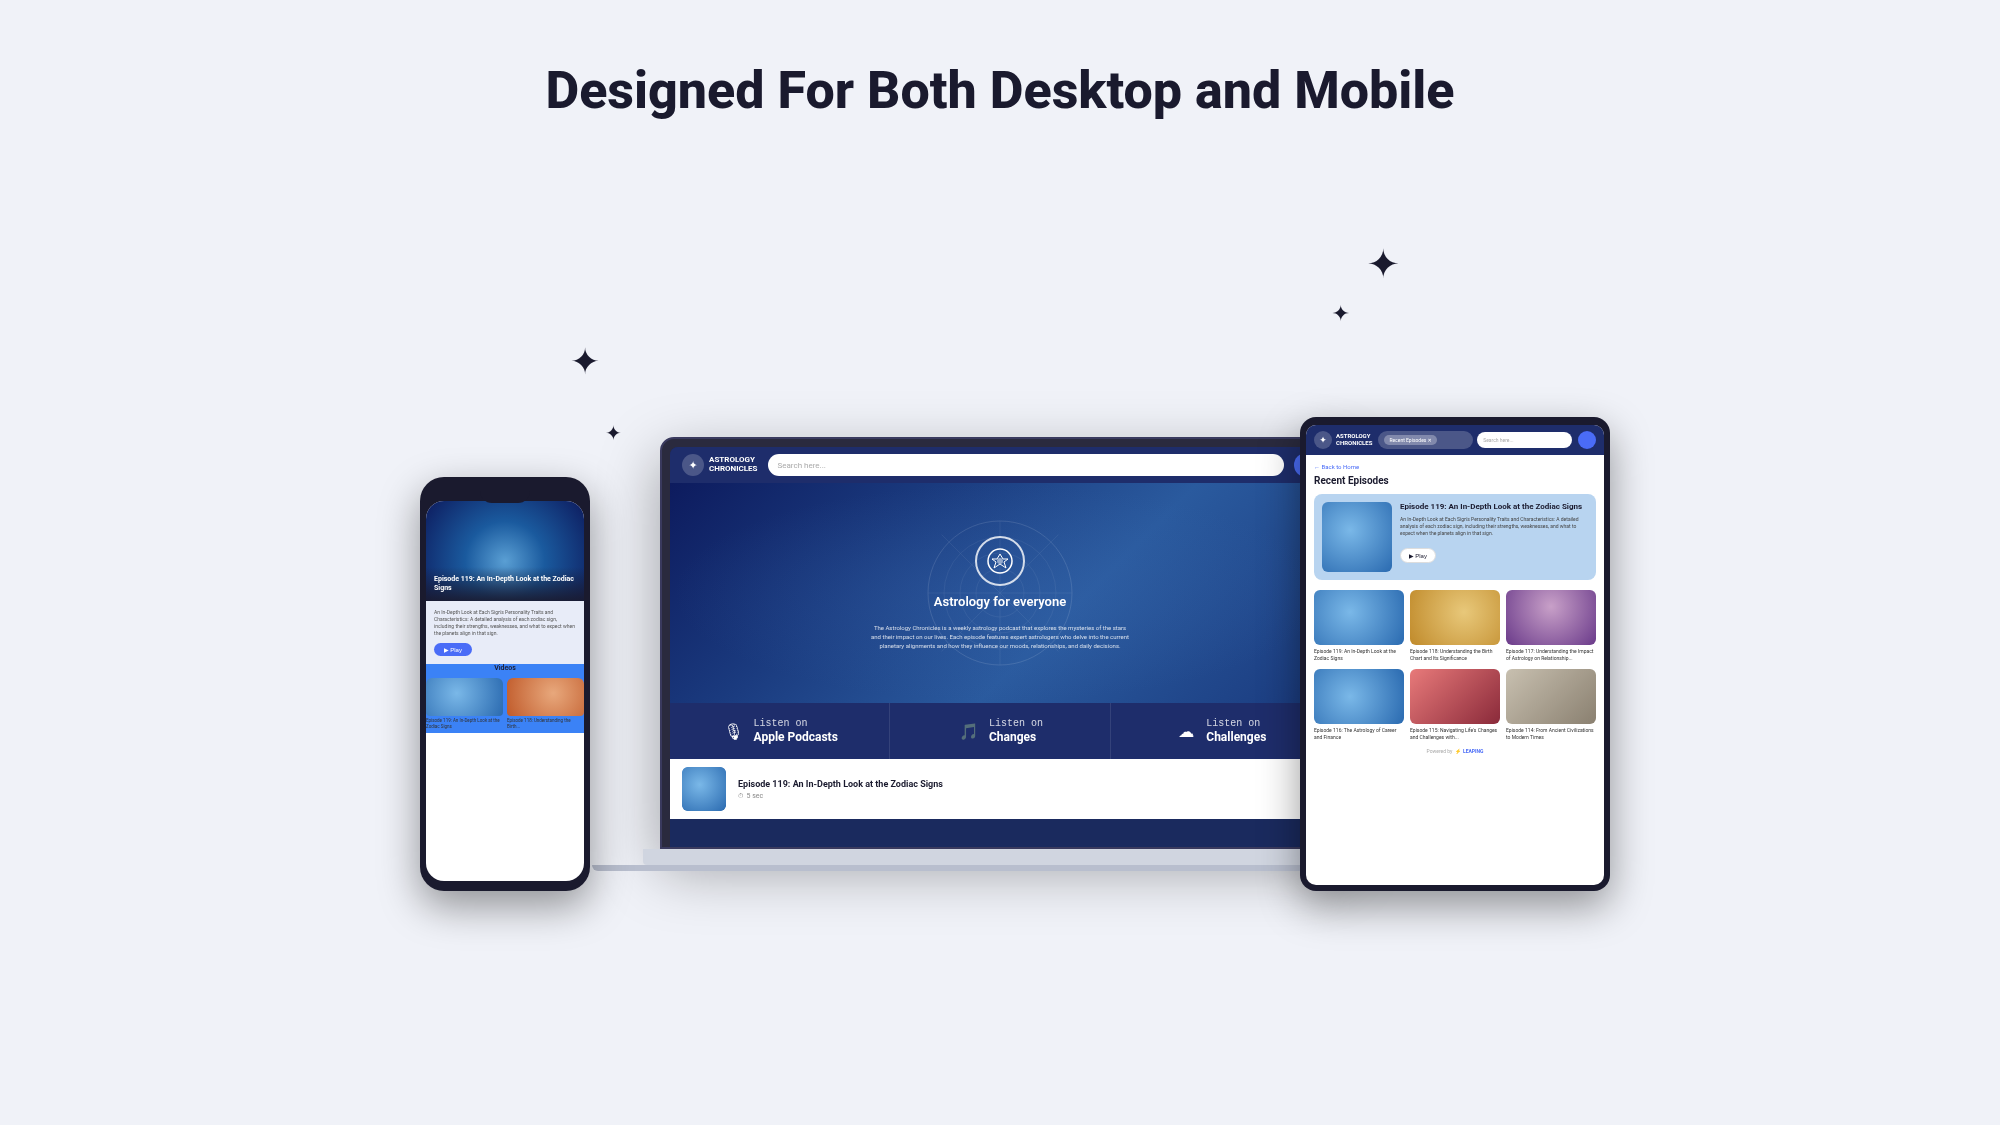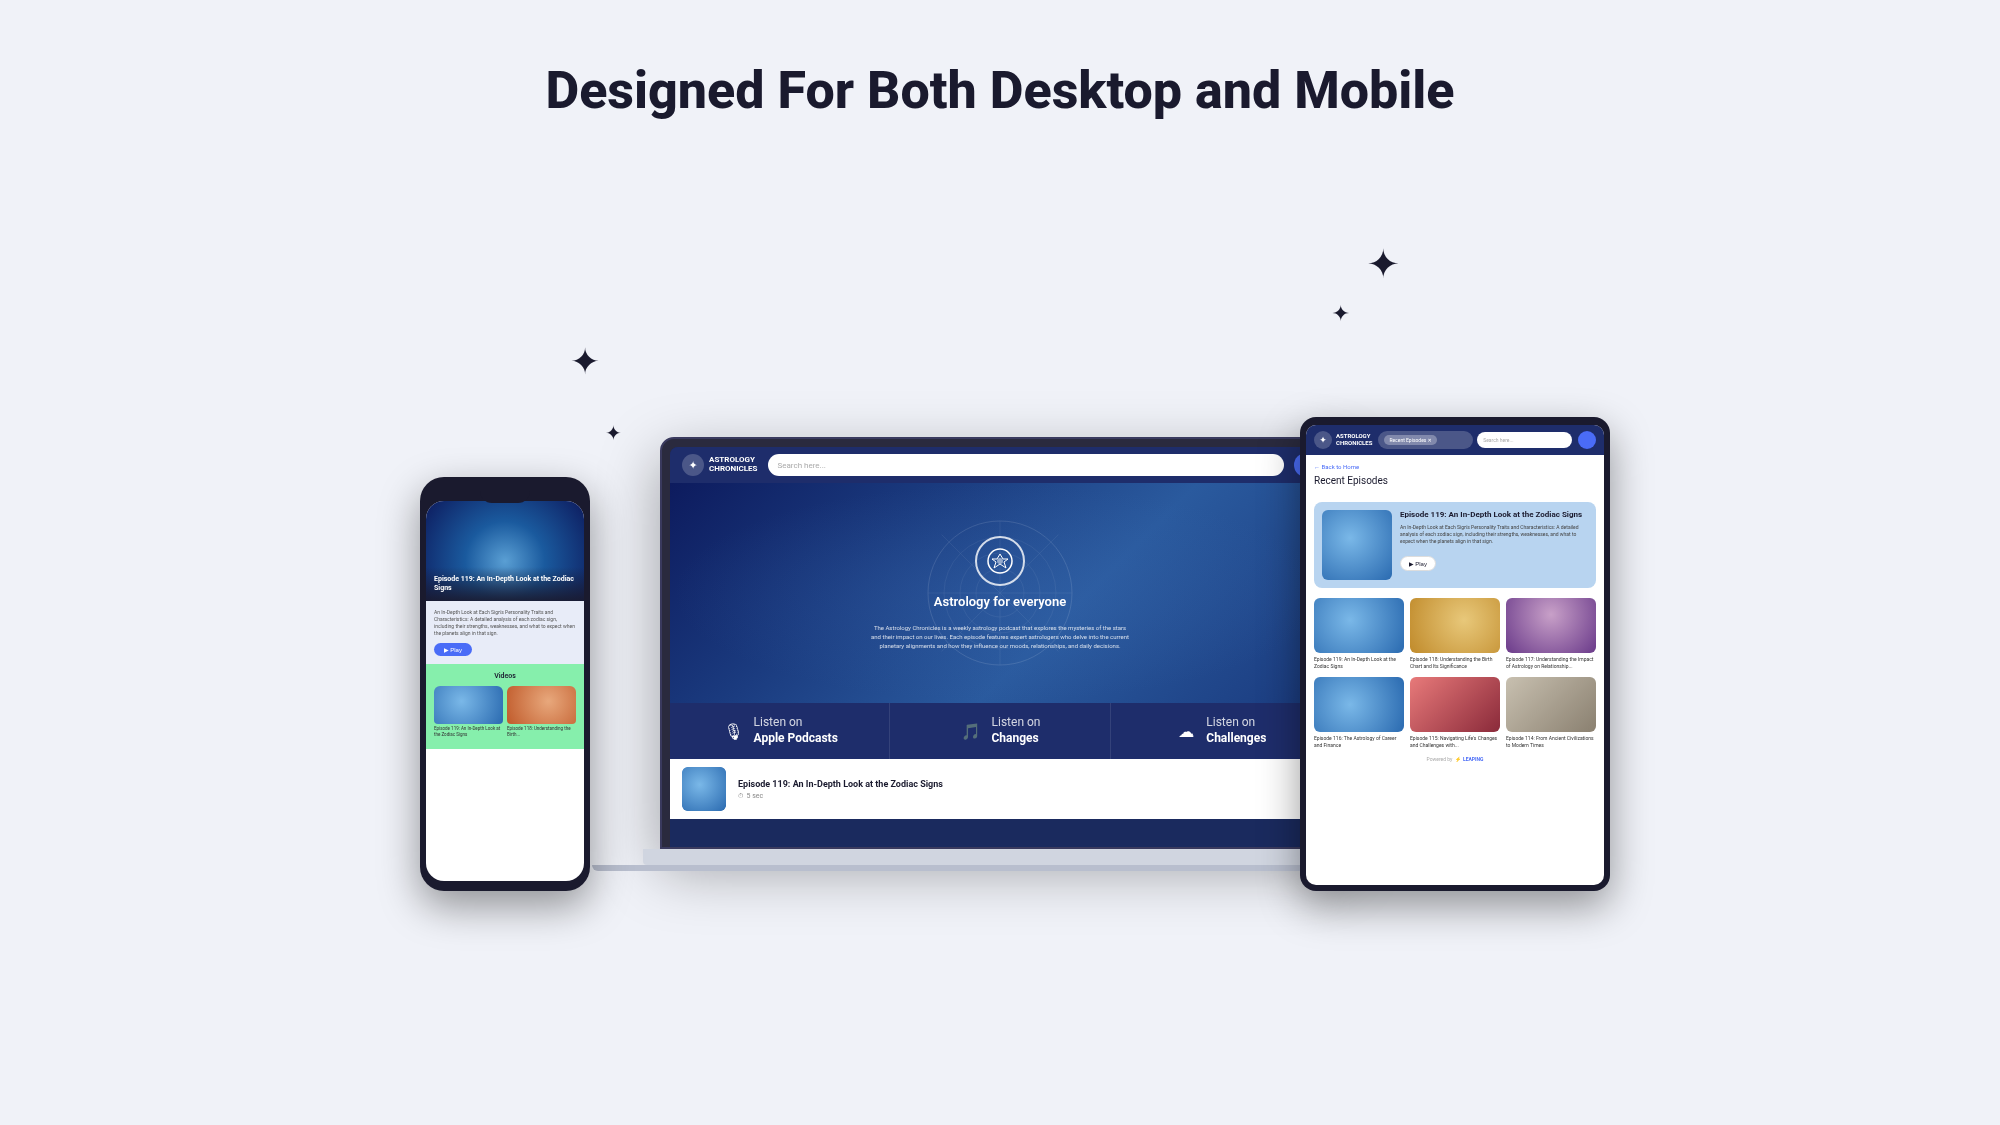--- a/index.html
+++ b/index.html
@@ -215,22 +215,23 @@
       font-size: 16px;
       color: white;
     }
     .platform-text {
       color: white;
       font-size: 9px;
       line-height: 1.3;
     }
     .platform-text span {
       display: block;
-      font-size: 12px;
+      font-size: 10px;
       opacity: 0.8;
+      font-family: Liberation Mono, monospace;
     }
     .platform-text strong {
       display: block;
       font-size: 12px;
       font-weight: 700;
     }
     .laptop-episode-bar {
       display: flex;
       align-items: center;
       gap: 12px;
@@ -336,22 +337,21 @@
       border: none;
       border-radius: 12px;
       padding: 3px 10px;
       font-size: 6px;
       display: flex;
       align-items: center;
       gap: 3px;
       cursor: pointer;
     }
     .phone-videos-section {
-      background: #86efac;
-      padding: 8px;
+      background: #3b82f6;
     }
     .phone-videos-title {
       font-size: 7px;
       color: #1a1a2e;
       font-weight: 600;
       text-align: center;
       margin-bottom: 6px;
     }
     .phone-videos-grid {
       display: flex;
@@ -479,23 +479,23 @@
     .tablet-back {
       font-size: 6px;
       color: #4a6cf7;
       display: flex;
       align-items: center;
       gap: 2px;
       margin-bottom: 5px;
     }
     .tablet-section-title {
       font-size: 10px;
-      font-weight: 400;
+      font-weight: 700;
       color: #1a1a2e;
-      margin-bottom: 16px;
+      margin-bottom: 8px;
     }
     .tablet-featured {
       background: #b8d4f0;
       border-radius: 8px;
       padding: 8px;
       display: flex;
       gap: 8px;
       margin-bottom: 10px;
     }
     .tablet-featured-thumb {

